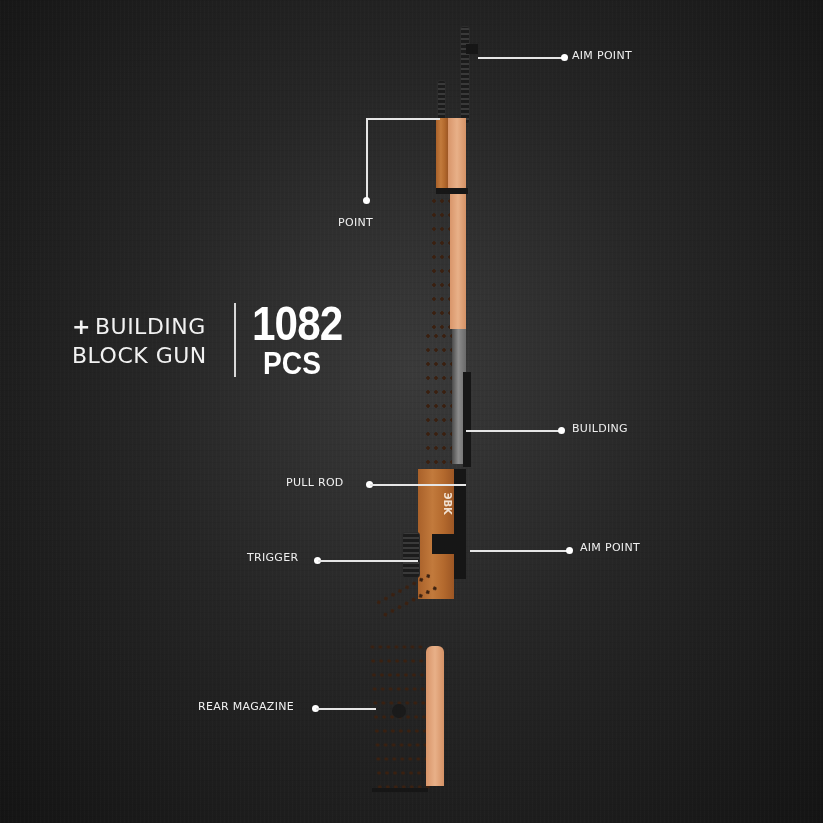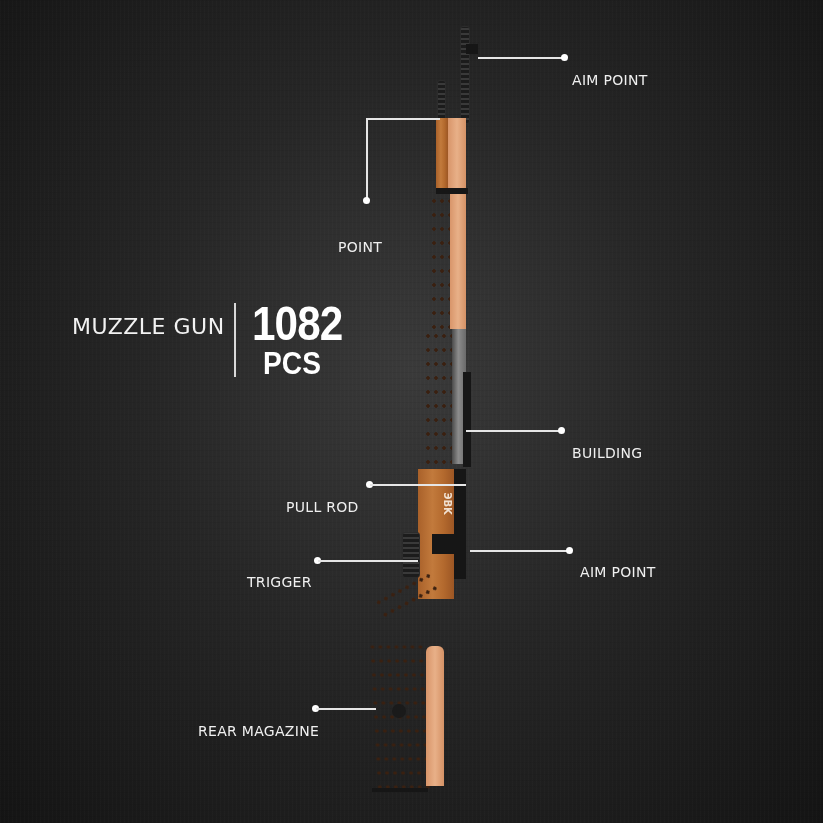--- a/index.html
+++ b/index.html
@@ -15,41 +15,44 @@
                       repeating-linear-gradient(0deg, rgba(0,0,0,0.05) 0 1px, transparent 1px 6px);
   }
   .headline { position:absolute; left:72px; top:312px; }
   .headline .line { font-size:22px; letter-spacing:0.5px; line-height:29px; color:#f2f2f2; white-space:nowrap; }
   .headline .plus { font-weight:bold; margin-right:4px; }
   .divider { position:absolute; left:234px; top:303px; width:2px; height:74px; background:#d8d8d8; }
   .count { position:absolute; left:252px; top:300px; text-align:center; width:92px; }
   .count .num { font-family:"Liberation Sans", sans-serif; font-weight:bold; font-size:48px; line-height:48px; letter-spacing:-1px; transform:scaleX(0.88); transform-origin:left; display:block; }
   .count .unit { font-family:"Liberation Sans", sans-serif; font-weight:bold; font-size:32px; line-height:30px; display:block; margin-left:-12px; transform:scaleX(0.88); }
 
-  .callout-label { position:absolute; font-size:14px; color:#f0f0f0; letter-spacing:0.3px; white-space:nowrap;margin-top:23px; }
+  .callout-label { position:absolute; font-size:11px; color:#f0f0f0; letter-spacing:0.3px; white-space:nowrap; }
   .hline { position:absolute; height:2px; background:#e6e6e6; }
   .vline { position:absolute; width:2px; background:#e6e6e6; }
   .dot { position:absolute; width:7px; height:7px; border-radius:50%; background:#fff; }
 
   
   .part { position:absolute; }
   .rail { background: repeating-linear-gradient(0deg, #1c1c1c 0 3px, #3a3a3a 3px 5px); border:1px solid #2c2c2c; border-radius:3px; }
   .wood { background: linear-gradient(90deg, #a9612a 0%, #c27a3c 40%, #b46a2e 70%, #9c5624 100%); }
   .wood-light { background: linear-gradient(90deg, #d8956a 0%, #e8b088 50%, #d59266 100%); }
   .metal { background: linear-gradient(90deg, #4a4a4a 0%, #8c8c8c 45%, #6a6a6a 100%); }
   .dark { background:#161616; }
   .studs { background-image: radial-gradient(circle, #3a2010 1.5px, transparent 2px); background-size:8px 14px; }
 </style>
 </head>
 <body>
 
 <div class="texture"></div>
 
 <div class="headline">
-  <div class="line">MUZZLE GUN</div>
+  <div class="line">
+    <span class="plus">+</span><span>BUILDING</span>
+  </div>
+  <div class="line">BLOCK GUN</div>
 </div>
 <div class="divider"></div>
 <div class="count">
   <span class="num">1082</span>
   <span class="unit">PCS</span>
 </div>
 
 <div>
 
   <div class="part rail" style="left:460px; top:26px; width:8px; height:96px;"></div>

